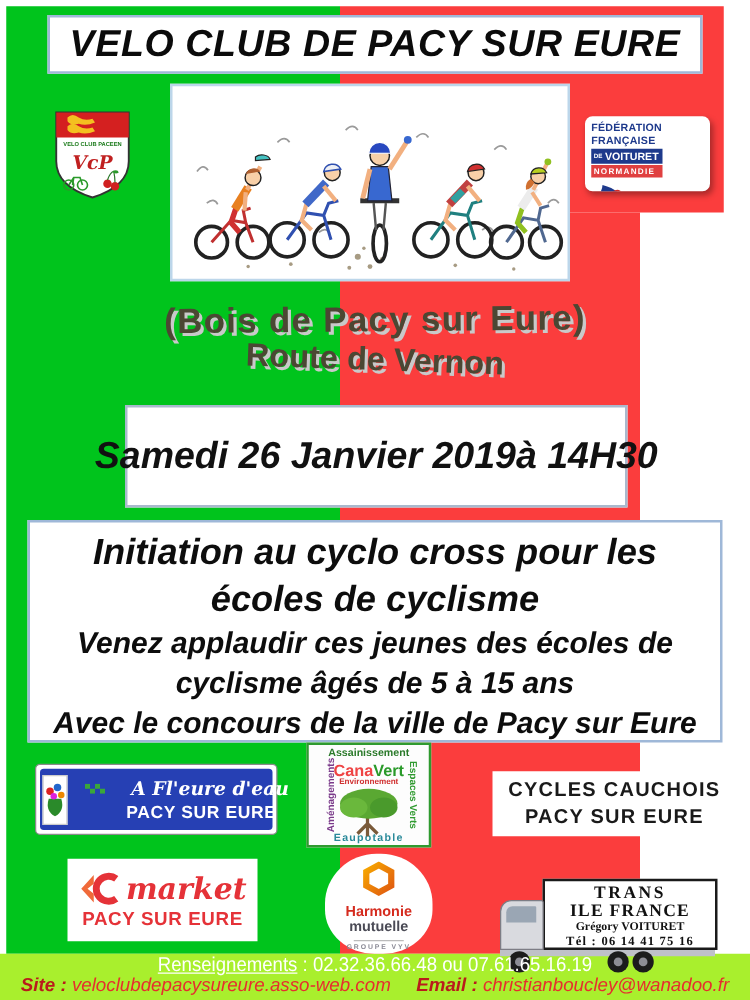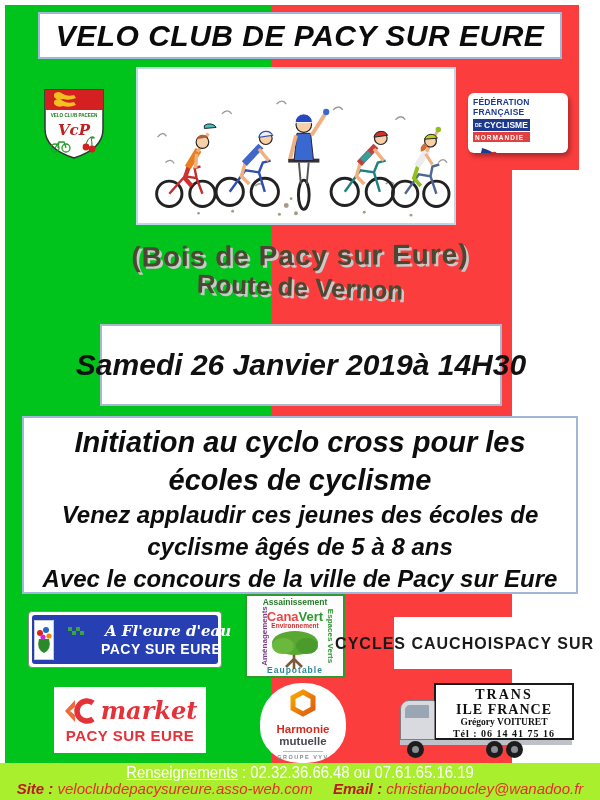--- a/index.html
+++ b/index.html
@@ -71,40 +71,40 @@
   .cv-left, .cv-right { position:absolute; top:50%; font-size:8px; font-weight:bold; white-space:nowrap; }
   .cv-left  { left:-12px;  transform:translateY(-50%) rotate(-90deg); color:#7a3a8a; }
   .cv-right { right:-14px; transform:translateY(-50%) rotate(90deg); color:#2f9a2f; }
   .cv-brand { position:absolute; top:13px; width:100%; text-align:center; font-size:13px; font-weight:bold; }
   .cv-brand .a { color:#ef4444; } .cv-brand .b { color:#2a9a2a; }
   .cv-sub { position:absolute; top:26px; width:100%; text-align:center; font-size:6.5px; color:#d03030; font-weight:bold; }
   .cv-tree { position:absolute; left:50%; top:33px; transform:translateX(-50%); }
 
   
   .cauchois { position:absolute; left:394px; top:617px; width:195px; height:52px; background:#fff;
-              display:flex; align-items:center; justify-content:center; }
+              display:flex; flex-direction:column; align-items:center; justify-content:center; }
   .cauchois div { font-size:16px; font-weight:bold; color:#1a1a1a; letter-spacing:1px; line-height:21px; white-space:nowrap; }
 
   
   .carrefour { position:absolute; left:54px; top:687px; width:152px; height:66px; background:#fff;
                display:flex; flex-direction:column; align-items:center; justify-content:center; }
   .cf-row { display:flex; align-items:center; gap:4px; }
   .cf-market { font-family:"DejaVu Serif", serif; font-style:italic; font-weight:bold; font-size:24px; color:#e53238; }
   .cf-city { font-size:15px; font-weight:bold; color:#e53238; margin-top:2px; letter-spacing:.5px; }
 
   
   .harmonie { position:absolute; left:260px; top:683px; width:86px; height:80px; background:#fff;
               border-radius:48% 48% 46% 46% / 50% 50% 44% 44%; text-align:center; padding-top:6px; }
   .hm-l1 { font-size:11.5px; font-weight:bold; color:#d52b1e; line-height:12px; margin-top:2px; }
   .hm-l2 { font-size:11.5px; font-weight:bold; color:#4a4a55; line-height:12px; }
   .hm-rule { width:40px; height:1px; background:#bbb; margin:4px auto 2px; }
   .hm-group { font-size:5.5px; color:#8a8a95; letter-spacing:1.5px; font-weight:bold; }
 
   
-  .truck { position:absolute; left:398px; top:683px; width:178px; height:78px; }
+  .truck { position:absolute; left:398px; top:703px; width:178px; height:78px; }
   .tk-trailer { position:absolute; left:36px; top:0; width:140px; height:57px; background:#fff;
                 border:2px solid #1a1a1a; text-align:center; font-family:"Liberation Serif", serif; color:#111; padding-top:2px; }
   .tk-l1 { font-size:14px; font-weight:bold; letter-spacing:2px; line-height:15px; }
   .tk-l2 { font-size:14px; font-weight:bold; letter-spacing:1px; line-height:15px; }
   .tk-l3 { font-size:9.5px; font-weight:bold; line-height:11px; }
   .tk-l4 { font-size:10px; font-weight:bold; letter-spacing:1px; line-height:11px; }
   .tk-cab { position:absolute; left:2px; top:17px; width:35px; height:40px; background:#d9dadf;
             border:1px solid #7d7d85; border-radius:9px 2px 0 0; }
   .tk-win { position:absolute; left:4px; top:4px; width:24px; height:13px; background:#9aa6b4; border-radius:5px 1px 0 0; }
   .tk-chassis { position:absolute; left:2px; top:57px; width:172px; height:5px; background:#bfc1c8; }
@@ -244,21 +244,21 @@
       </g>
     </svg>
   </div>
 
   <div class="ffc">
     <div class="ffc-left">
       <div class="ffc-l1">FÉDÉRATION</div>
       <div class="ffc-l1">FRANÇAISE</div>
       <div class="ffc-band">
         <span class="ffc-de">DE</span>
-        <span>CYCLISME</span>
+        <span>VOITURET</span>
       </div>
       <div class="ffc-region">NORMANDIE</div>
     </div>
     <div class="ffc-right">
       <svg width="36" height="56" viewBox="0 0 36 48">
         <path d="M14,2 Q34,7 28,22 Q22,14 10,12 Q14,6 14,2 Z" fill="#1e3a8c"></path>
         <path d="M28,22 Q36,34 16,44 Q24,33 15,28 Q24,26 28,22 Z" fill="#1e3a8c"></path>
         <ellipse cx="25" cy="9" rx="4.2" ry="3" fill="#d42a2a" transform="rotate(-20 25 9)"></ellipse>
       </svg>
     </div>
@@ -269,21 +269,21 @@
 
   <div class="date-box">
     <div>Samedi 26 Janvier 2019</div>
     <div>à 14H30</div>
   </div>
 
   <div class="ann-box">
     <div class="ann-h">Initiation au cyclo cross pour les</div>
     <div class="ann-h">écoles de cyclisme</div>
     <div class="ann-b">Venez applaudir ces jeunes des écoles de</div>
-    <div class="ann-b">cyclisme âgés de 5 à 8 ans</div>
+    <div class="ann-b">cyclisme âgés de 5 à 15 ans</div>
     <div class="ann-b">Avec le concours de la ville de Pacy sur Eure</div>
   </div>
 
   <div class="fleure">
     <div class="fleure-in">
       <div class="fl-flower">
         <svg width="18" height="30" viewBox="0 0 18 30">
           <path d="M4,14 Q1,24 9,28 Q17,24 14,14 Z" fill="#2a8a2a"></path>
           <circle cx="5" cy="8" r="3" fill="#d22"></circle>
             <circle cx="11" cy="5" r="3" fill="#26c"></circle>

